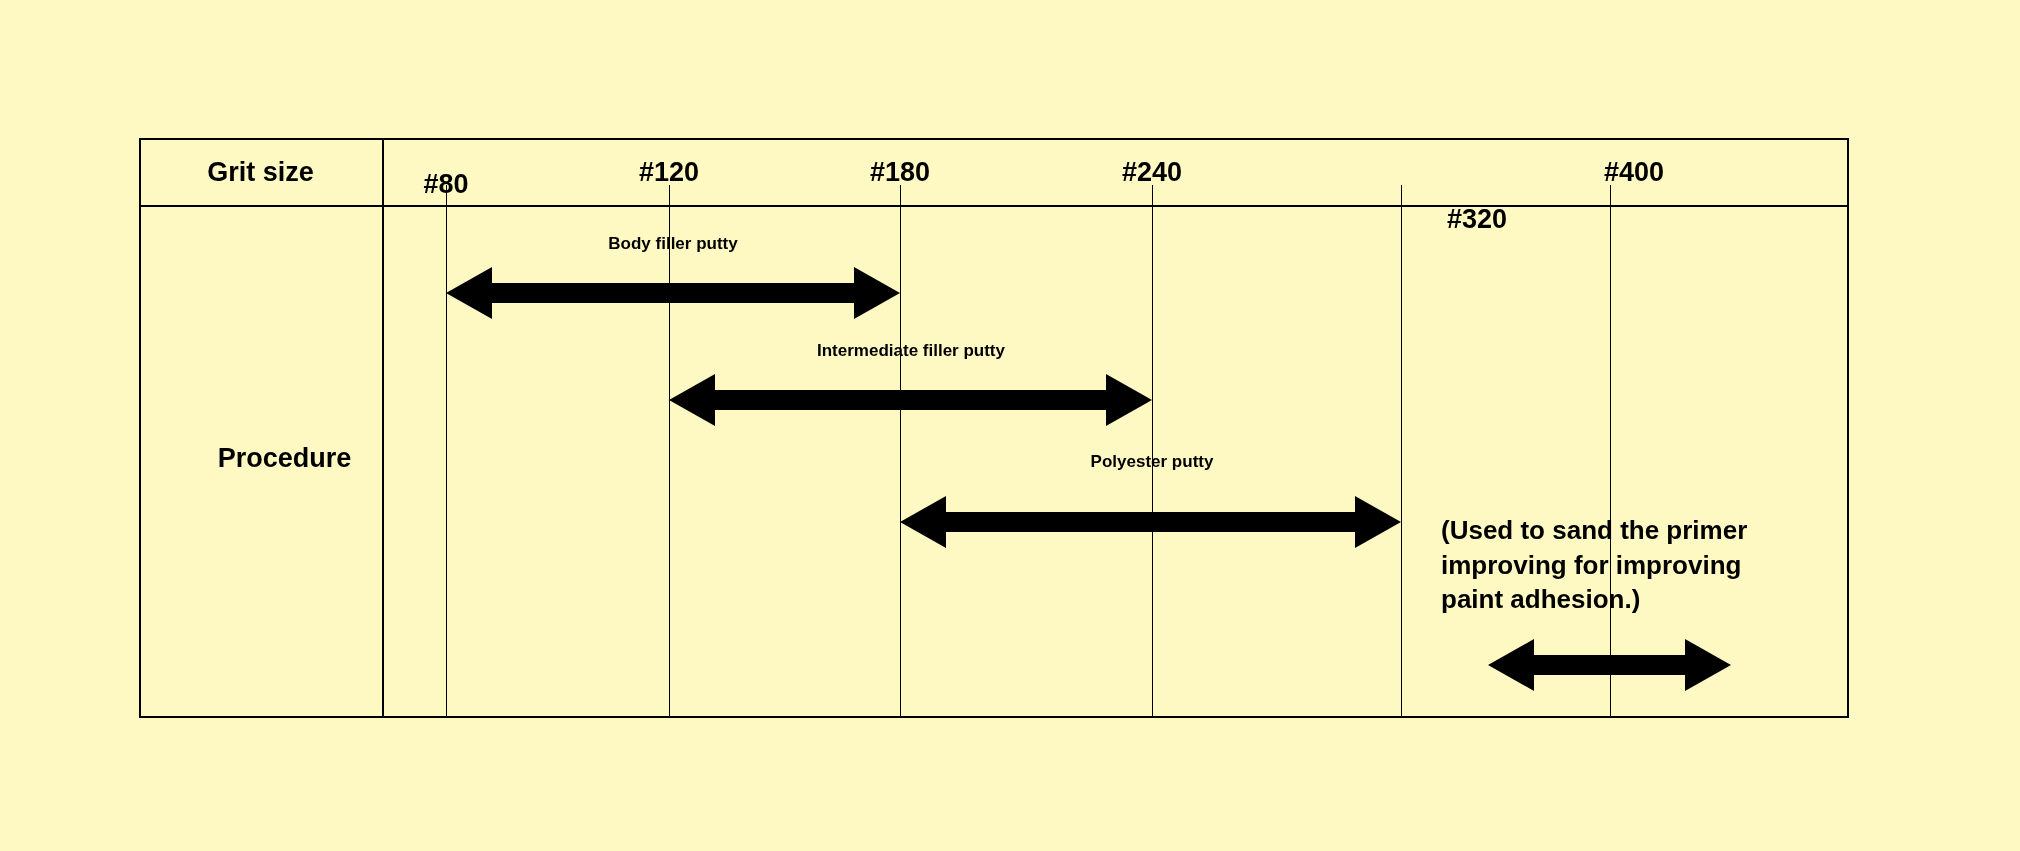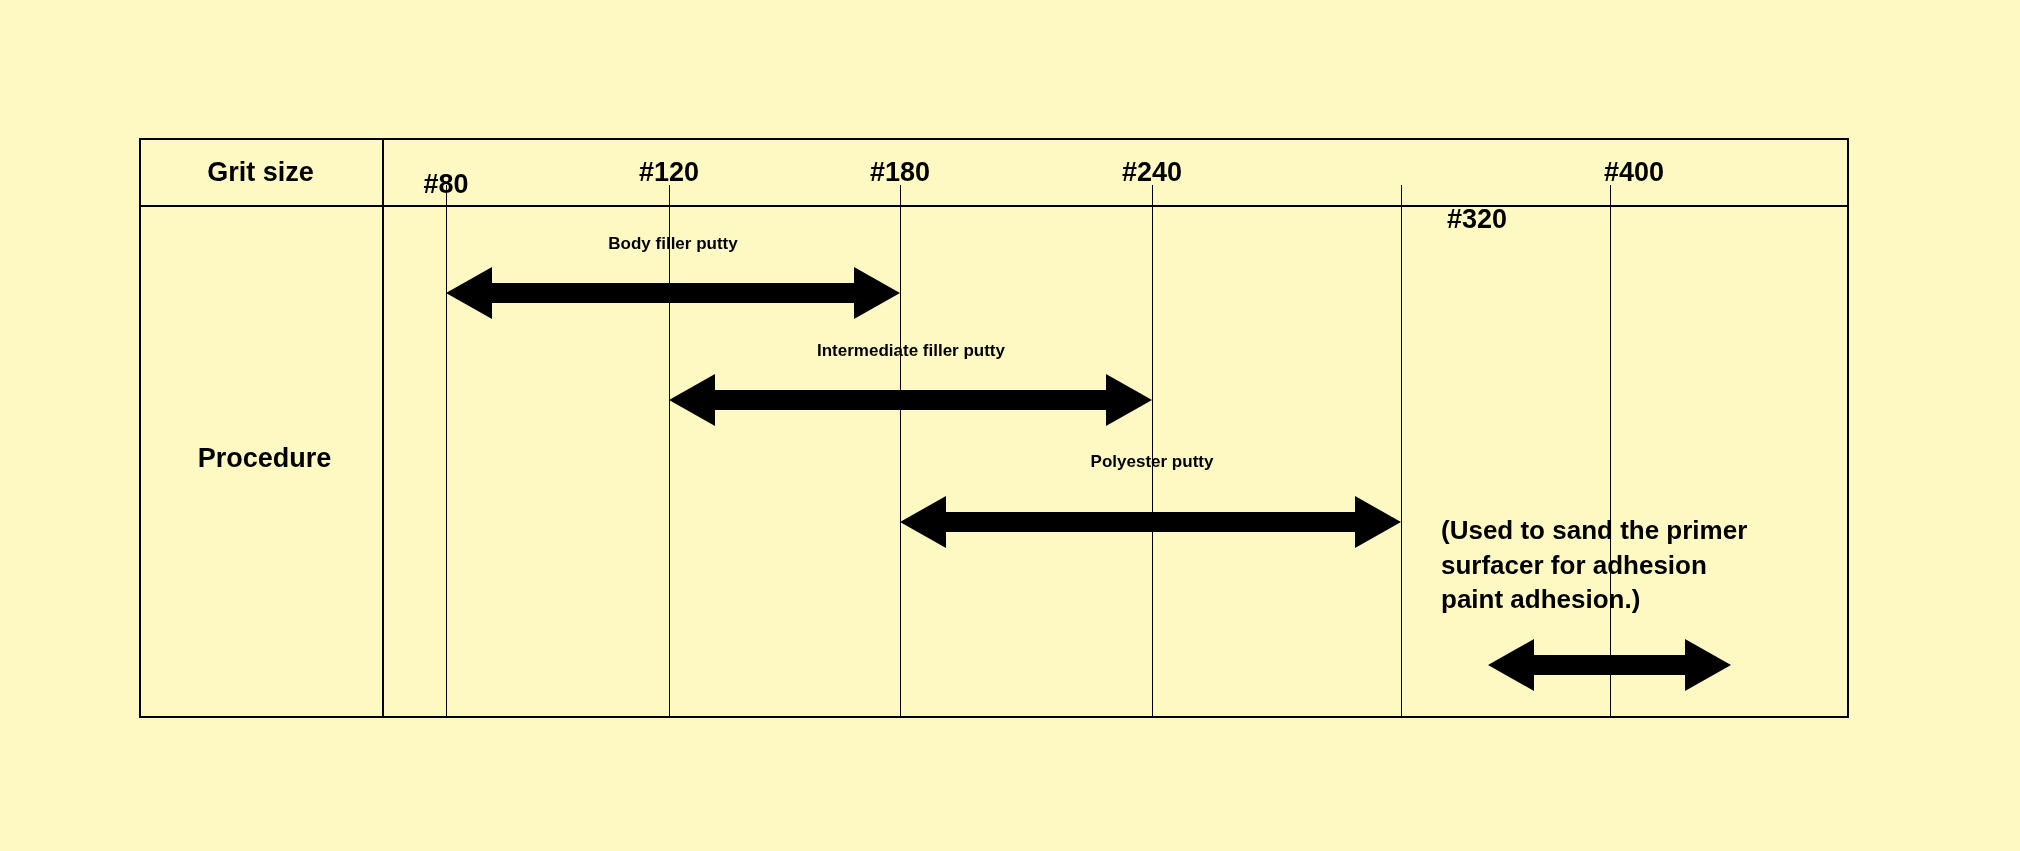--- a/index.html
+++ b/index.html
@@ -60,20 +60,21 @@
   }
   .grit-head {
     left: 139px;
     top: 157px;
     width: 243px;
   }
   .proc-head {
     left: 139px;
     top: 443px;
     width: 251px;
+    padding-left: 20px;
   }
   .grit-tick-label {
     position: absolute;
     top: 157px;
     font-size: 27px;
     line-height: 1.15;
     white-space: nowrap;
     text-align: center;
     transform: translateX(-50%);
   }
@@ -160,21 +161,21 @@
 
   <div class="arrow-label" style="left:1152px; top:452px;">Polyester putty</div>
   <div class="arrow" style="left:900px; top:494px; width:501px;">
     <svg viewBox="0 0 501 56" preserveAspectRatio="none">
       <polygon points="0,28 46,2 46,18 455,18 455,2 501,28 455,54 455,38 46,38 46,54" fill="#000000"></polygon>
     </svg>
   </div>
 
   <div class="note">
     <div>(Used to sand the primer</div>
-    <div>surfacer for adhesion</div>
+    <div>improving for improving</div>
     <div>paint adhesion.)</div>
   </div>
 
   <div class="arrow" style="left:1488px; top:637px; width:243px;">
     <svg viewBox="0 0 243 56" preserveAspectRatio="none">
       <polygon points="0,28 46,2 46,18 197,18 197,2 243,28 197,54 197,38 46,38 46,54" fill="#000000"></polygon>
     </svg>
   </div>
 
 </div>

